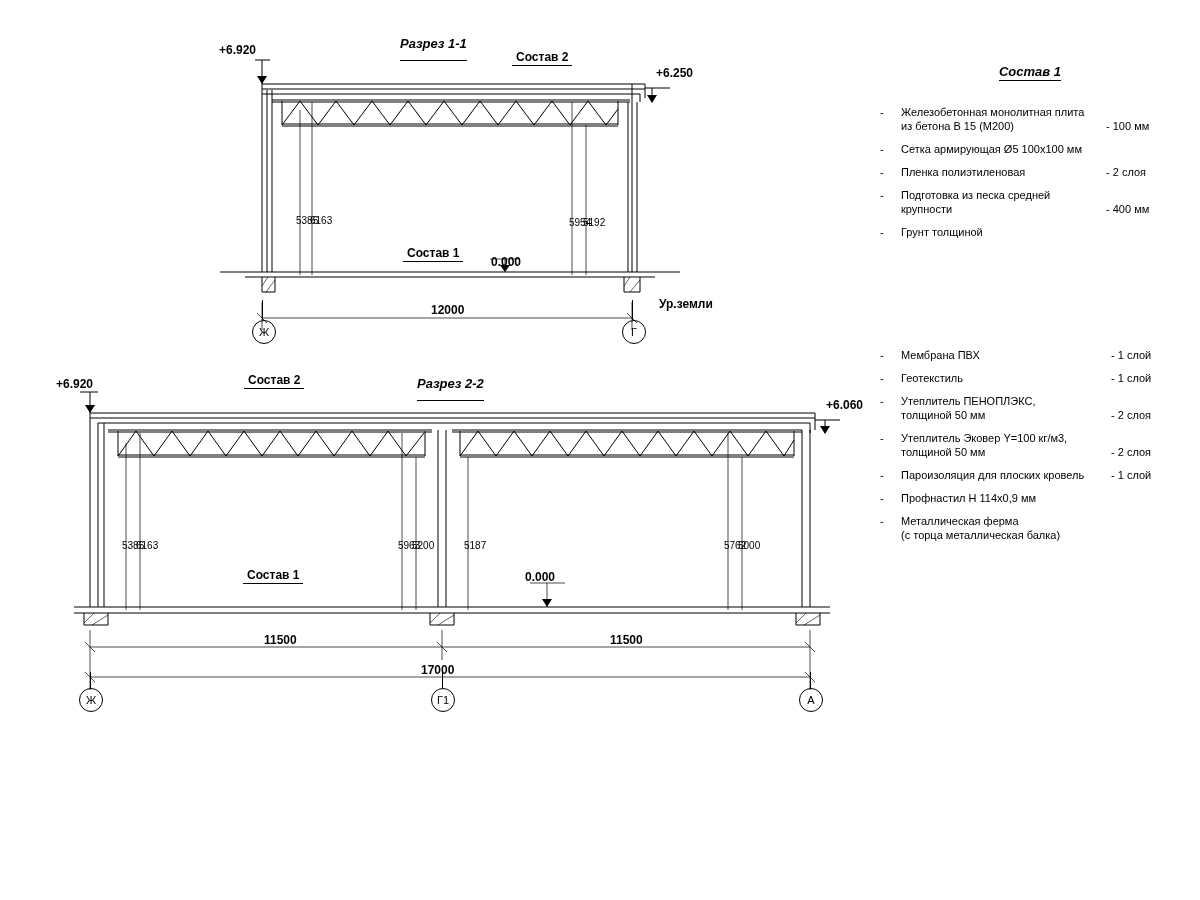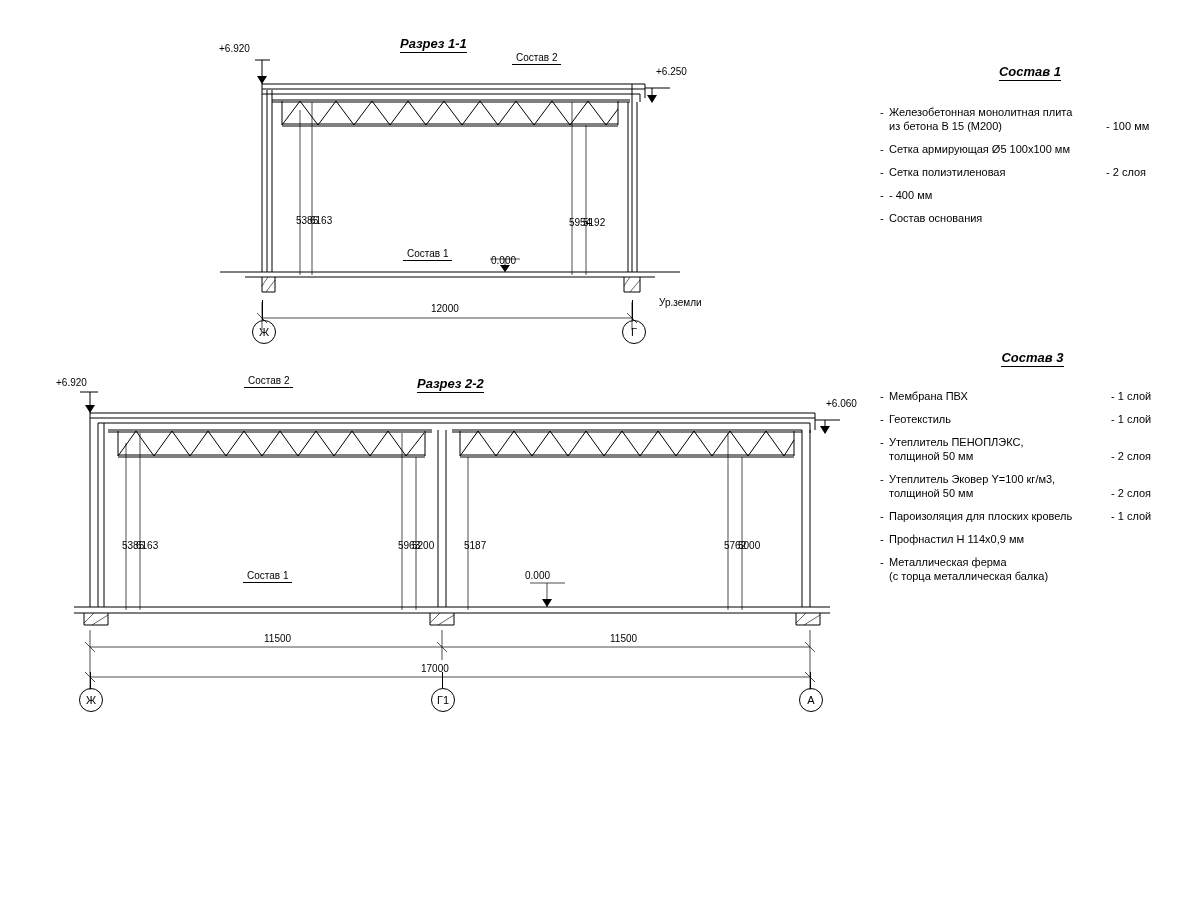--- a/index.html
+++ b/index.html
@@ -1,30 +1,30 @@
 <!DOCTYPE html>
 <html><head>
 <meta charset="utf-8">
 <style>
   html,body{margin:0;padding:0;background:#ffffff;}
   body{width:1200px;height:900px;position:relative;overflow:hidden;
        font-family:"Liberation Sans", sans-serif;color:#000;}
   .sheet{position:absolute;left:0;top:0;width:1200px;height:900px;background:#fff;}
   .abs{position:absolute;}
-  .ttl{font-style:italic;font-weight:bold;font-size:13px;border-bottom:1px solid #000;padding-bottom:1px;}
-  .lbl{font-size:10px;white-space:nowrap;}
+  .ttl{font-style:italic;font-weight:bold;font-size:13px;border-bottom:1px solid #000;padding-bottom:9px;}
+  .lbl{font-size:12px;white-space:nowrap;font-weight:bold;}
   .vlbl{font-size:10px;white-space:nowrap;transform-origin:0 0;transform:rotate(-90deg);}
   .vline{background:#000;width:1px;}
   .circ{border:1px solid #000;border-radius:50%;width:22px;height:22px;
         display:flex;align-items:center;justify-content:center;font-size:11px;}
   .spec-title{font-style:italic;font-weight:bold;font-size:13px;border-bottom:1px solid #000;
               padding-bottom:1px;display:inline-block;}
   .spec-row{display:flex;font-size:11px;line-height:14px;margin-bottom:9px;}
   .spec-row .dash{width:9px;flex:0 0 9px;}
-  .spec-row .txt{flex:1 1 auto;}
+  .spec-row .txt{flex:1 1 auto;margin-left:12px;}
   .spec-row .val{width:74px;flex:0 0 74px;text-align:left;}
   svg{display:block;}
 </style>
 </head>
 <body>
 
 <div class="sheet">
 
   <div class="abs" style="left:400px;top:34px;">
     <span class="ttl">Разрез 1-1</span>
@@ -359,39 +359,37 @@
           <div class="txt">Железобетонная  монолитная плита<br>из бетона В 15 (М200)</div>
           <div class="val" style="align-self: flex-end; margin-top: 8px;">- 100 мм</div>
         </div>
         <div class="spec-row">
           <div class="dash">-</div>
           <div class="txt">Сетка армирующая Ø5 100х100 мм</div>
           <div class="val"></div>
         </div>
         <div class="spec-row">
           <div class="dash">-</div>
-          <div class="txt">Сетка полиэтиленовая</div>
+          <div class="txt">Пленка полиэтиленовая</div>
           <div class="val">- 2 слоя</div>
         </div>
         <div class="spec-row">
           <div class="dash">-</div>
+          <div class="txt">Подготовка из песка средней<br>крупности</div>
           <div class="val" style="align-self: flex-end;">- 400 мм</div>
         </div>
         <div class="spec-row">
           <div class="dash">-</div>
-          <div class="txt">Состав основания</div>
+          <div class="txt">Грунт толщиной</div>
           <div class="val"></div>
         </div>
       </div>
   </div>
 
   <div class="abs" style="left:880px;top:348px;width:305px;">
-    <div style="text-align:center;margin-bottom:22px;">
-      <span class="spec-title">Состав 3</span>
-    </div>
     <div id="spec3-rows">
         <div class="spec-row">
           <div class="dash">-</div>
           <div class="txt">Мембрана ПВХ</div>
           <div class="val">- 1 слой</div>
         </div>
         <div class="spec-row">
           <div class="dash">-</div>
           <div class="txt">Геотекстиль</div>
           <div class="val">- 1 слой</div>

